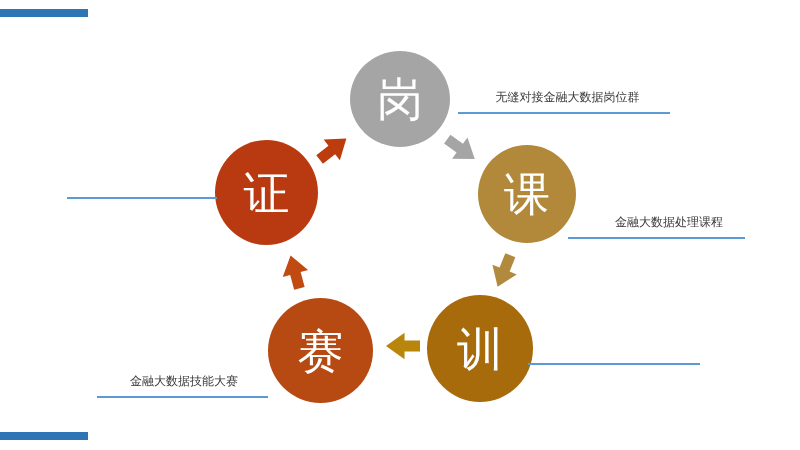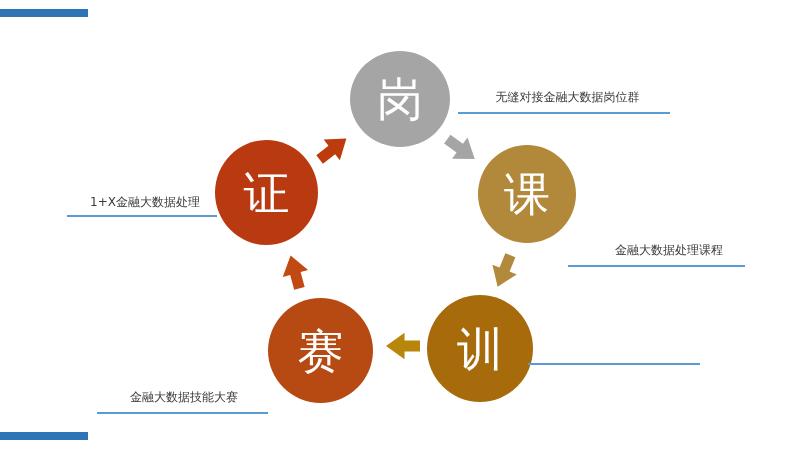--- a/index.html
+++ b/index.html
@@ -35,21 +35,21 @@
   .label { position: absolute; font-size: 12px; text-align: center; }
   .label .txt { display: block; line-height: 20px; white-space: nowrap; }
   .label .underline { height: 2px; margin-top: 5px; }
   .label-gang  { left: 458px; top: 87px;  width: 212px; }
   .label-gang .txt  { padding-left: 7px; }
   .label-ke    { left: 568px; top: 212px; width: 177px; }
   .label-ke .txt    { padding-left: 25px; }
   .label-xun   { left: 528px; top: 358px; width: 172px; }
   .label-xun .txt   { padding-left: 17px; }
   .label-sai   { left: 97px;  top: 372px; width: 171px; }
-  .label-sai .txt   { padding-left: 3px; line-height: 19px; margin-top: 16px; }
+  .label-sai .txt   { padding-left: 3px; line-height: 19px; }
   .label-zheng { left: 67px;  top: 193px; width: 150px; }
   .label-zheng .txt { padding-left: 6px; line-height: 18px; }
   .label-zheng .underline { margin-top: 4px; }
 </style>
 </head>
 <body>
 
 <div class="stage">
 
   <div class="corner-bar top" style="background: rgb(46, 117, 182);"></div>
@@ -85,32 +85,31 @@
   </div>
   <div class="node node-zheng" style="background: rgb(185, 58, 16);">
     <span class="node-char">证</span>
   </div>
 
   <div class="label label-gang" style="color: rgb(58, 58, 58);">
     <span class="txt">无缝对接金融大数据岗位群</span>
     <div class="underline" style="background: rgb(91, 155, 213);"></div>
   </div>
 
-  <div class="label label-ke" style="color: rgb(58, 58, 58); margin-top: 28px;">
+  <div class="label label-ke" style="color: rgb(58, 58, 58);">
     <span class="txt">金融大数据处理课程</span>
     <div class="underline" style="background: rgb(91, 155, 213);"></div>
   </div>
 
   <div class="label label-xun" style="color: rgb(58, 58, 58);">
     <div class="underline" style="background: rgb(91, 155, 213);"></div>
   </div>
 
   <div class="label label-sai" style="color: rgb(58, 58, 58);">
     <span class="txt">金融大数据技能大赛</span>
     <div class="underline" style="background: rgb(91, 155, 213);"></div>
   </div>
 
   <div class="label label-zheng" style="color: rgb(58, 58, 58);">
-    <span class="txt">1+X金融大数据处理</span>
     <div class="underline" style="background: rgb(91, 155, 213);"></div>
   </div>
 
 </div>
 
 </body></html>

